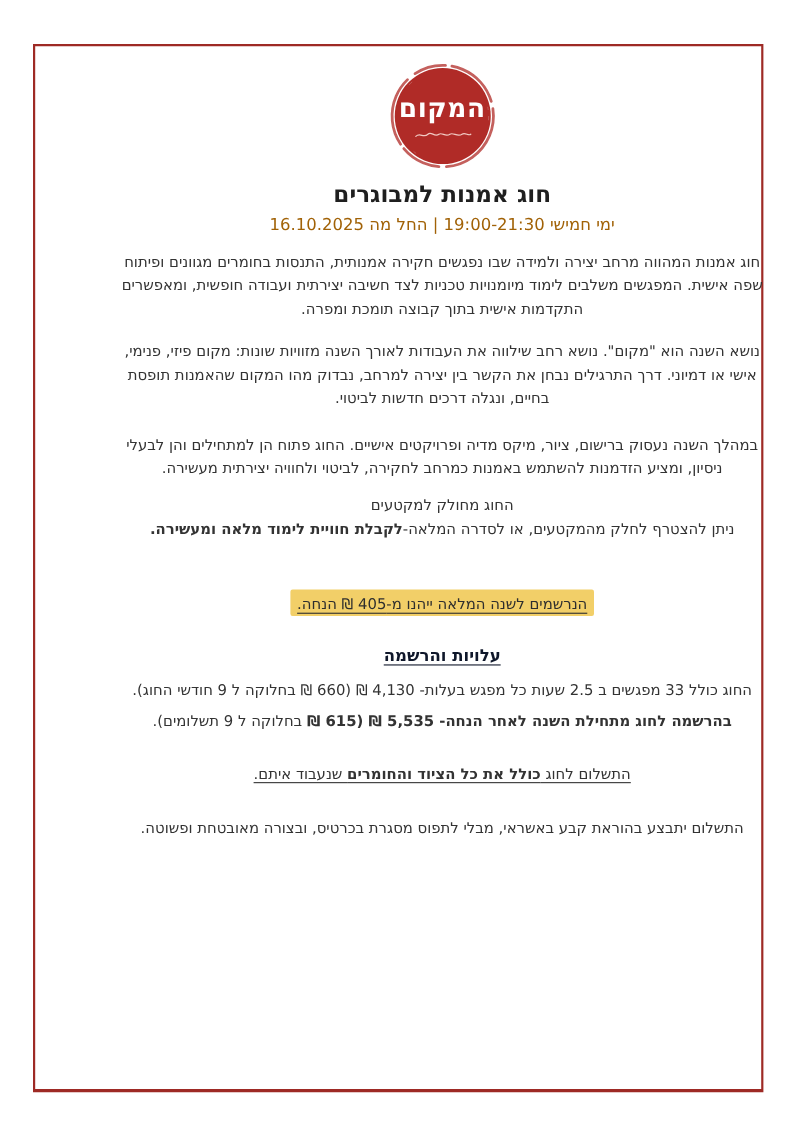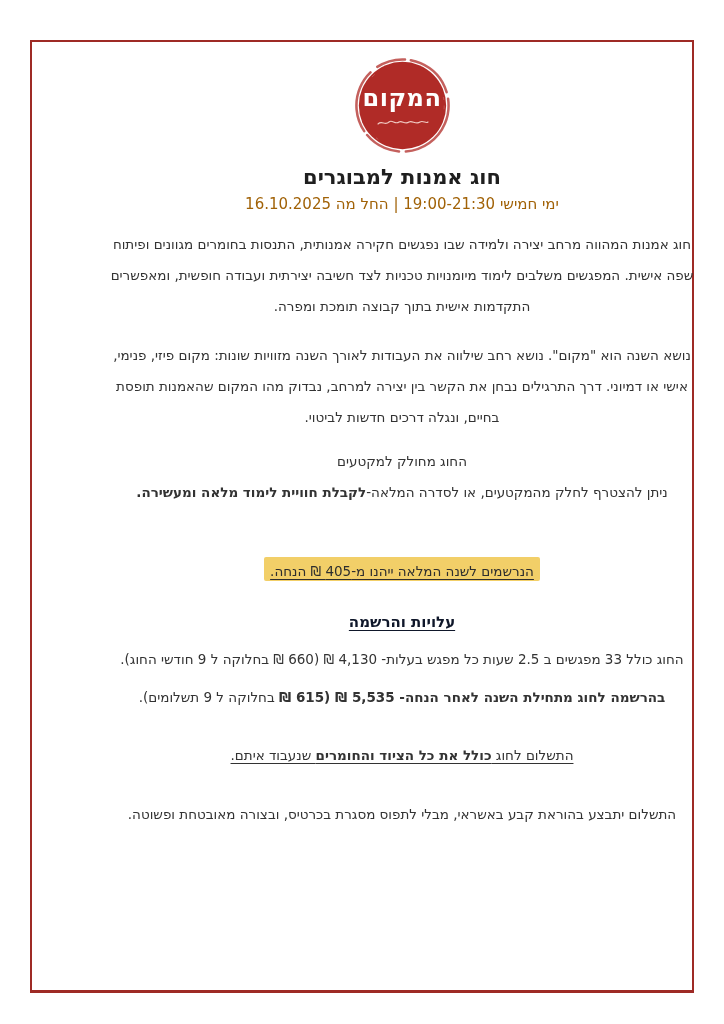--- a/index.html
+++ b/index.html
@@ -62,21 +62,21 @@
   .doc-subtitle {
     margin-top: 6px;
     font-size: 15px;
     color: #a16207;
   }
   
   .para {
     width: 606px;
     margin: 0 auto;
     font-size: 13.5px;
-    line-height: 31px;
+    line-height: 21px;
     color: #333333;
   }
   .p1 { margin-top: 16px; }
   .p2 { margin-top: 18px; }
   .p3 { margin-top: 22px; }
   .p4a { margin-top: 13px; }
   .p4b { margin-top: 0; }
   .highlight-row { margin-top: 48px; }
   .highlight-mark {
     background: #f2cf68;
@@ -120,20 +120,21 @@
       <svg class="logo-squiggle" width="54" height="12" viewBox="0 0 54 12" aria-hidden="true">
         <path d="M2,7 C6,3 9,9 13,5 C16,2 19,8 23,5 C26,3 29,8 33,5 C36,3 40,8 44,5 C47,3 50,7 52,5" fill="none" stroke="#f1c9c2" stroke-width="1.1" stroke-linecap="round"></path>
       </svg>
     </div>
 
     <div class="doc-title">חוג אמנות למבוגרים</div>
     <div class="doc-subtitle">ימי חמישי 19:00-21:30 | החל מה 16.10.2025</div>
 
     <p class="para p1">חוג אמנות המהווה מרחב יצירה ולמידה שבו נפגשים חקירה אמנותית, התנסות בחומרים מגוונים ופיתוח שפה אישית. המפגשים משלבים לימוד מיומנויות טכניות לצד חשיבה יצירתית ועבודה חופשית, ומאפשרים התקדמות אישית בתוך קבוצה תומכת ומפרה.</p>
     <p class="para p2">נושא השנה הוא "מקום". נושא רחב שילווה את העבודות לאורך השנה מזוויות שונות: מקום פיזי, פנימי, אישי או דמיוני. דרך התרגילים נבחן את הקשר בין יצירה למרחב, נבדוק מהו המקום שהאמנות תופסת בחיים, ונגלה דרכים חדשות לביטוי.</p>
+    <p class="para p3">במהלך השנה נעסוק ברישום, ציור, מיקס מדיה ופרויקטים אישיים. החוג פתוח הן למתחילים והן לבעלי ניסיון, ומציע הזדמנות להשתמש באמנות כמרחב לחקירה, לביטוי ולחוויה יצירתית מעשירה.</p>
 
     <p class="para p4a">החוג מחולק למקטעים</p>
     <p class="para p4b"><span>ניתן להצטרף לחלק מהמקטעים, או לסדרה המלאה-</span><span class="b">לקבלת חוויית לימוד מלאה ומעשירה.</span></p>
 
     <div class="para highlight-row">
       <span class="highlight-mark">הנרשמים לשנה המלאה ייהנו מ-405 ₪ הנחה.</span>
     </div>
 
     <div class="section-heading">עלויות והרשמה</div>
 

